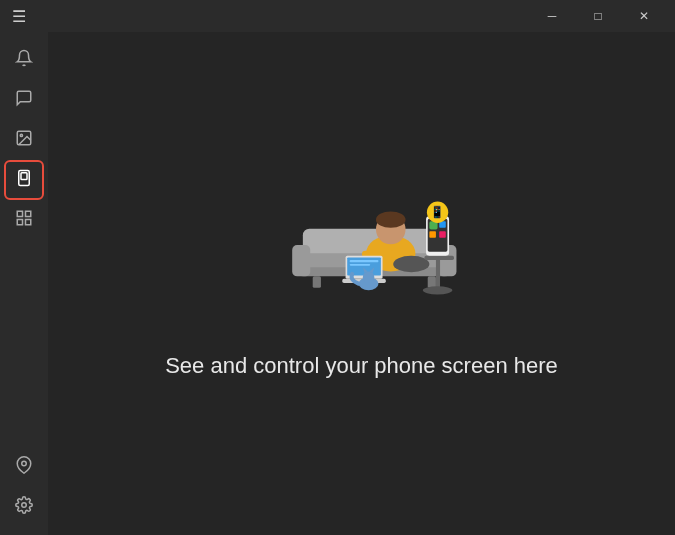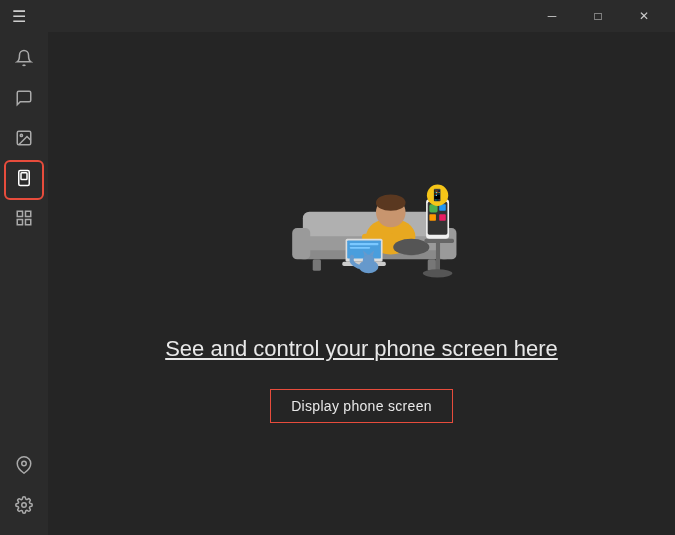--- a/index.html
+++ b/index.html
@@ -121,21 +121,20 @@
     }
 
     
     .main-heading {
       color: #e8e8e8;
       font-size: 22px;
       font-weight: 400;
       text-align: center;
       margin-bottom: 24px;
       line-height: 1.4;
-      text-decoration: underline;
     }
 
     
     .display-btn {
       border: 1.5px solid #e74c3c;
       background: transparent;
       color: #e8e8e8;
       padding: 8px 20px;
       font-size: 14px;
       cursor: pointer;
@@ -289,16 +288,15 @@
 
         <polygon points="143,129 141,122 147,127" fill="#6699cc"></polygon>
         <polygon points="153,129 155,122 149,127" fill="#6699cc"></polygon>
 
         <path d="M136 142 Q125 138 128 130" stroke="#6699cc" stroke-width="5" fill="none" stroke-linecap="round"></path>
       </svg>
     </div>
 
     <h2 class="main-heading">See and control your phone screen here</h2>
 
-    <button class="display-btn">Display phone screen</button>
 
   </div>
 </div>
 
 </body></html>

